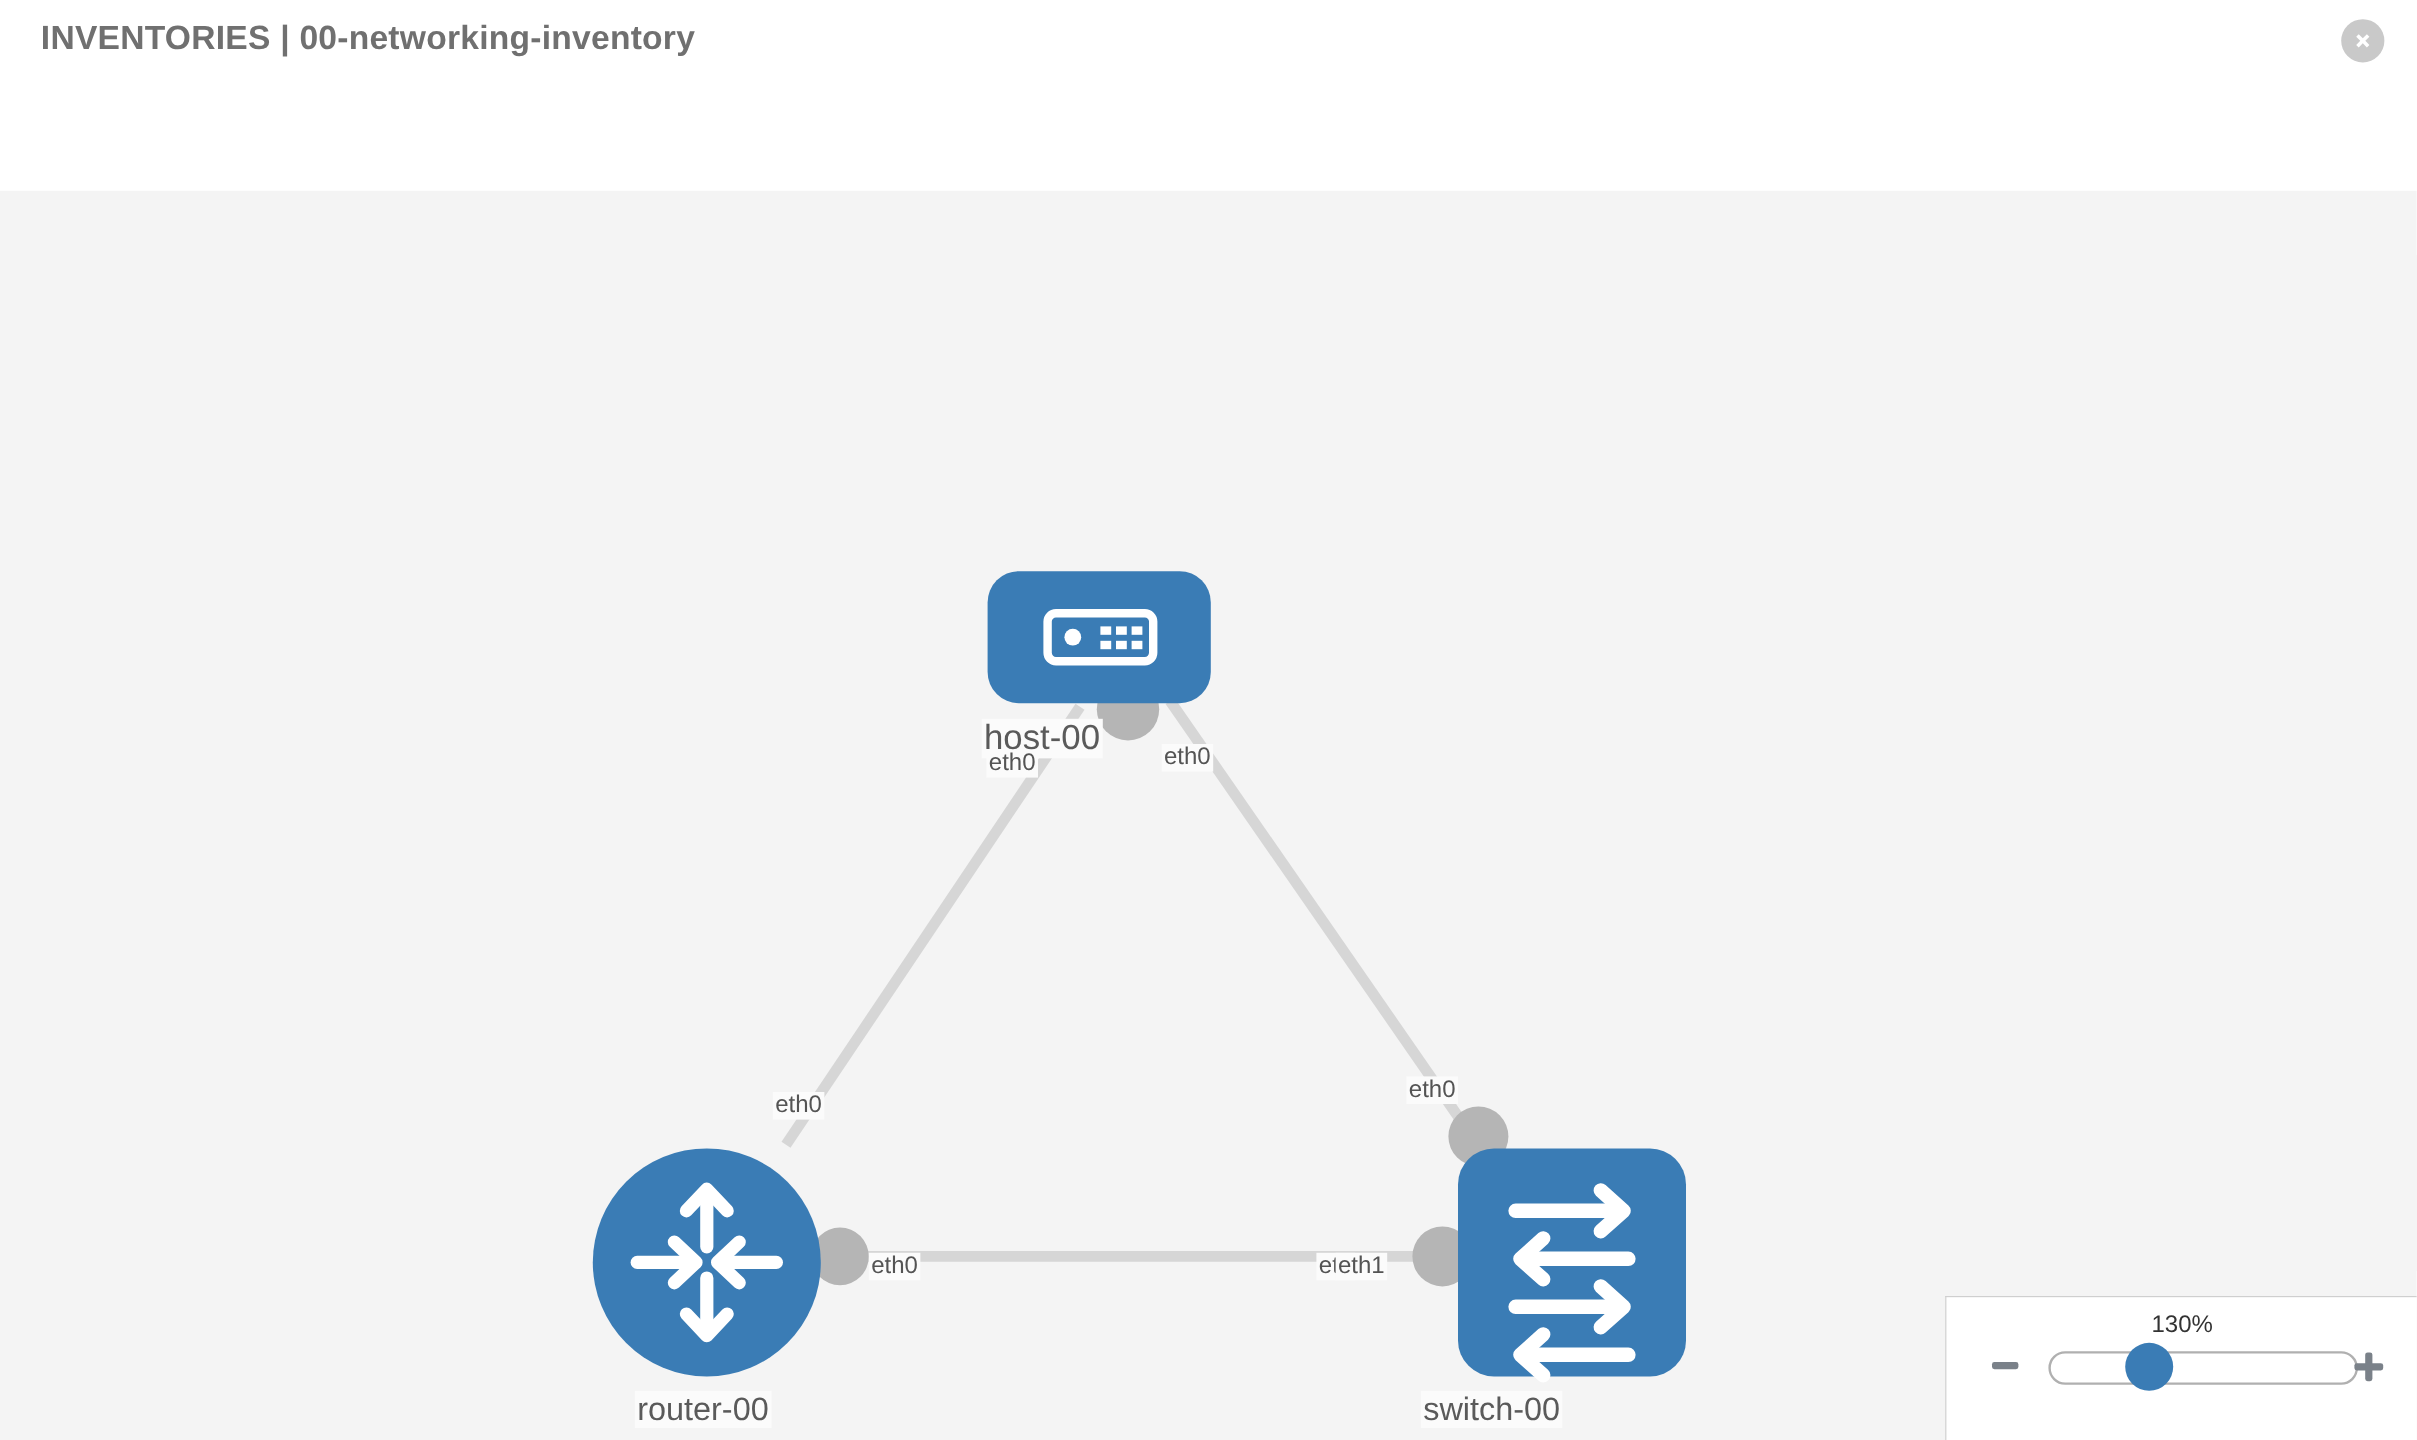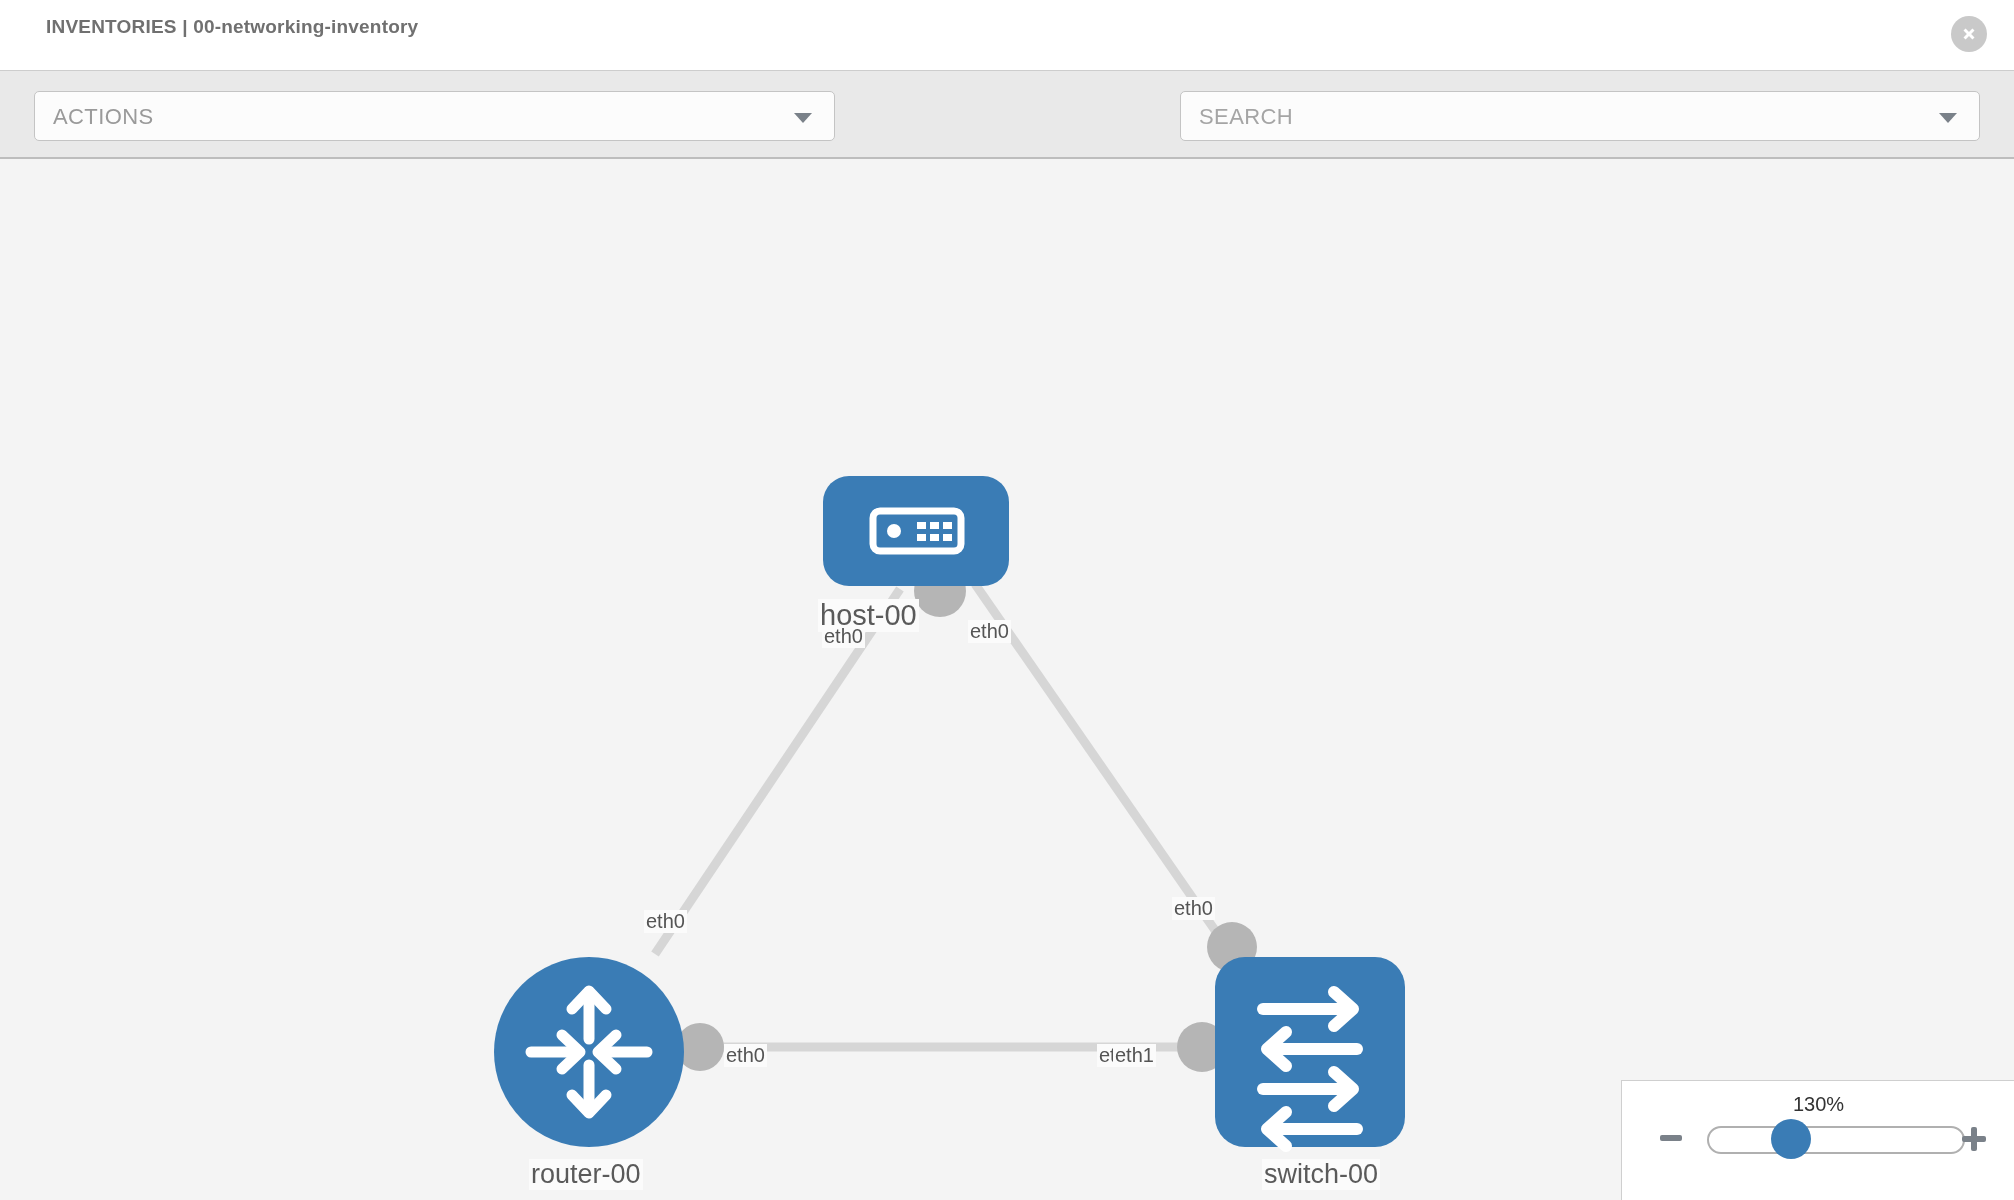--- a/index.html
+++ b/index.html
@@ -11,22 +11,22 @@
   }
   #app { position: relative; width: 2014px; height: 1200px; }
 
   
   .header {
     position: absolute; left: 0; top: 0; width: 2014px; height: 70px;
     background: #ffffff;
   }
   .page-title {
     position: absolute; left: 34px; top: 16px;
-    font-size: 19px; font-weight: bold; color: #707070;
-    letter-spacing: 0.2px; white-space: nowrap; margin-left: 12px;
+    font-size: 28px; font-weight: bold; color: #707070;
+    letter-spacing: 0.2px; white-space: nowrap;
   }
   .close-btn {
     position: absolute; right: 27px; top: 16px;
     width: 36px; height: 36px; border-radius: 50%;
     background: #c9c9c9; cursor: pointer;
   }
   .close-btn svg { position: absolute; left: 8px; top: 8px; }
 
   
   .toolbar {
@@ -134,46 +134,20 @@
 
   <div class="header">
     <div class="page-title">INVENTORIES | 00-networking-inventory</div>
     <div class="close-btn">
       <svg width="20" height="20" viewBox="0 0 20 20">
         <path d="M4.5 6.6 L6.6 4.5 L10 7.9 L13.4 4.5 L15.5 6.6 L12.1 10 L15.5 13.4 L13.4 15.5 L10 12.1 L6.6 15.5 L4.5 13.4 L7.9 10 Z" fill="#ffffff"></path>
       </svg>
     </div>
   </div>
 
-  <div class="toolbar">
-
-    <div class="actions-select">
-      <span class="label">ACTIONS</span>
-      <span class="caret"></span>
-    </div>
-
-    <span class="tool-icon wrench">
-      <svg width="46" height="46" viewBox="0 0 46 46">
-        <path d="M32.5 8.5 a10.5 10.5 0 0 0 -12.2 13.9 L9.6 33.1 a3.4 3.4 0 0 0 0 4.8 l1.5 1.5 a3.4 3.4 0 0 0 4.8 0 L26.6 28.7 A10.5 10.5 0 0 0 40.5 16.5 l-6 6 -5 -1 -1 -5 6 -6 z" fill="#7a8189"></path>
-        <circle cx="13.2" cy="35.5" r="2.1" fill="#f2f2f2"></circle>
-      </svg>
-    </span>
-
-    <span class="tool-icon key">
-      <svg width="46" height="46" viewBox="0 0 46 46">
-        <path d="M19.2 10.5 a9.3 9.3 0 1 0 6.6 15.9 l2.1 2.1 2.6 -2.6 2.6 2.6 2.9 -2.9 -2.6 -2.6 3.0 -3.0 -3.1 -3.1 -7.2 7.2 a9.3 9.3 0 0 0 -6.9 -13.6 z" fill="#7a8189" transform="rotate(8 23 23)"></path>
-        <circle cx="18.6" cy="19.2" r="3.6" fill="#e9e9e9"></circle>
-      </svg>
-    </span>
-
-    <div class="search-select">
-      <span class="label">SEARCH</span>
-      <span class="caret"></span>
-    </div>
-  </div>
 
   <div class="canvas">
 
     <svg class="topology-svg" width="2014" height="1041">
 
       <g>
         <line x1="900" y1="430" x2="655" y2="795" stroke="#d6d6d6" stroke-width="9"></line>
         <line x1="975" y1="425" x2="1228" y2="790" stroke="#d6d6d6" stroke-width="9"></line>
         <line x1="690" y1="888" x2="1205" y2="888" stroke="#d6d6d6" stroke-width="9"></line>
       </g>
@@ -231,21 +205,21 @@
           <polyline points="1334,913 1353,930 1334,947"></polyline>
 
           <line x1="1357" y1="970" x2="1270" y2="970"></line>
           <polyline points="1286,953 1267,970 1286,987"></polyline>
         </g>
       </g>
     </svg>
 
     <div class="node-label" style="left:818px; top:440px; font-size:29px;text-align:center;">host-00</div>
     <div class="node-label" style="left:529px; top:1000px;">router-00</div>
-    <div class="node-label" style="left:1262px; top:1000px;">switch-00</div>
+    <div class="node-label" style="left:1184px; top:1000px;">switch-00</div>
 
     <div class="iface-label" style="left:822px; top:450px;">eth0</div>
     <div class="iface-label" style="left:968px; top:445px;">eth0</div>
     <div class="iface-label" style="left:644px; top:735px;">eth0</div>
     <div class="iface-label" style="left:1172px; top:722px;">eth0</div>
     <div class="iface-label" style="left:724px; top:869px;">eth0</div>
     <div class="iface-label" style="left:1097px; top:869px;">eth</div>
     <div class="iface-label" style="left:1113px; top:869px;">eth1</div>
   </div>
 

